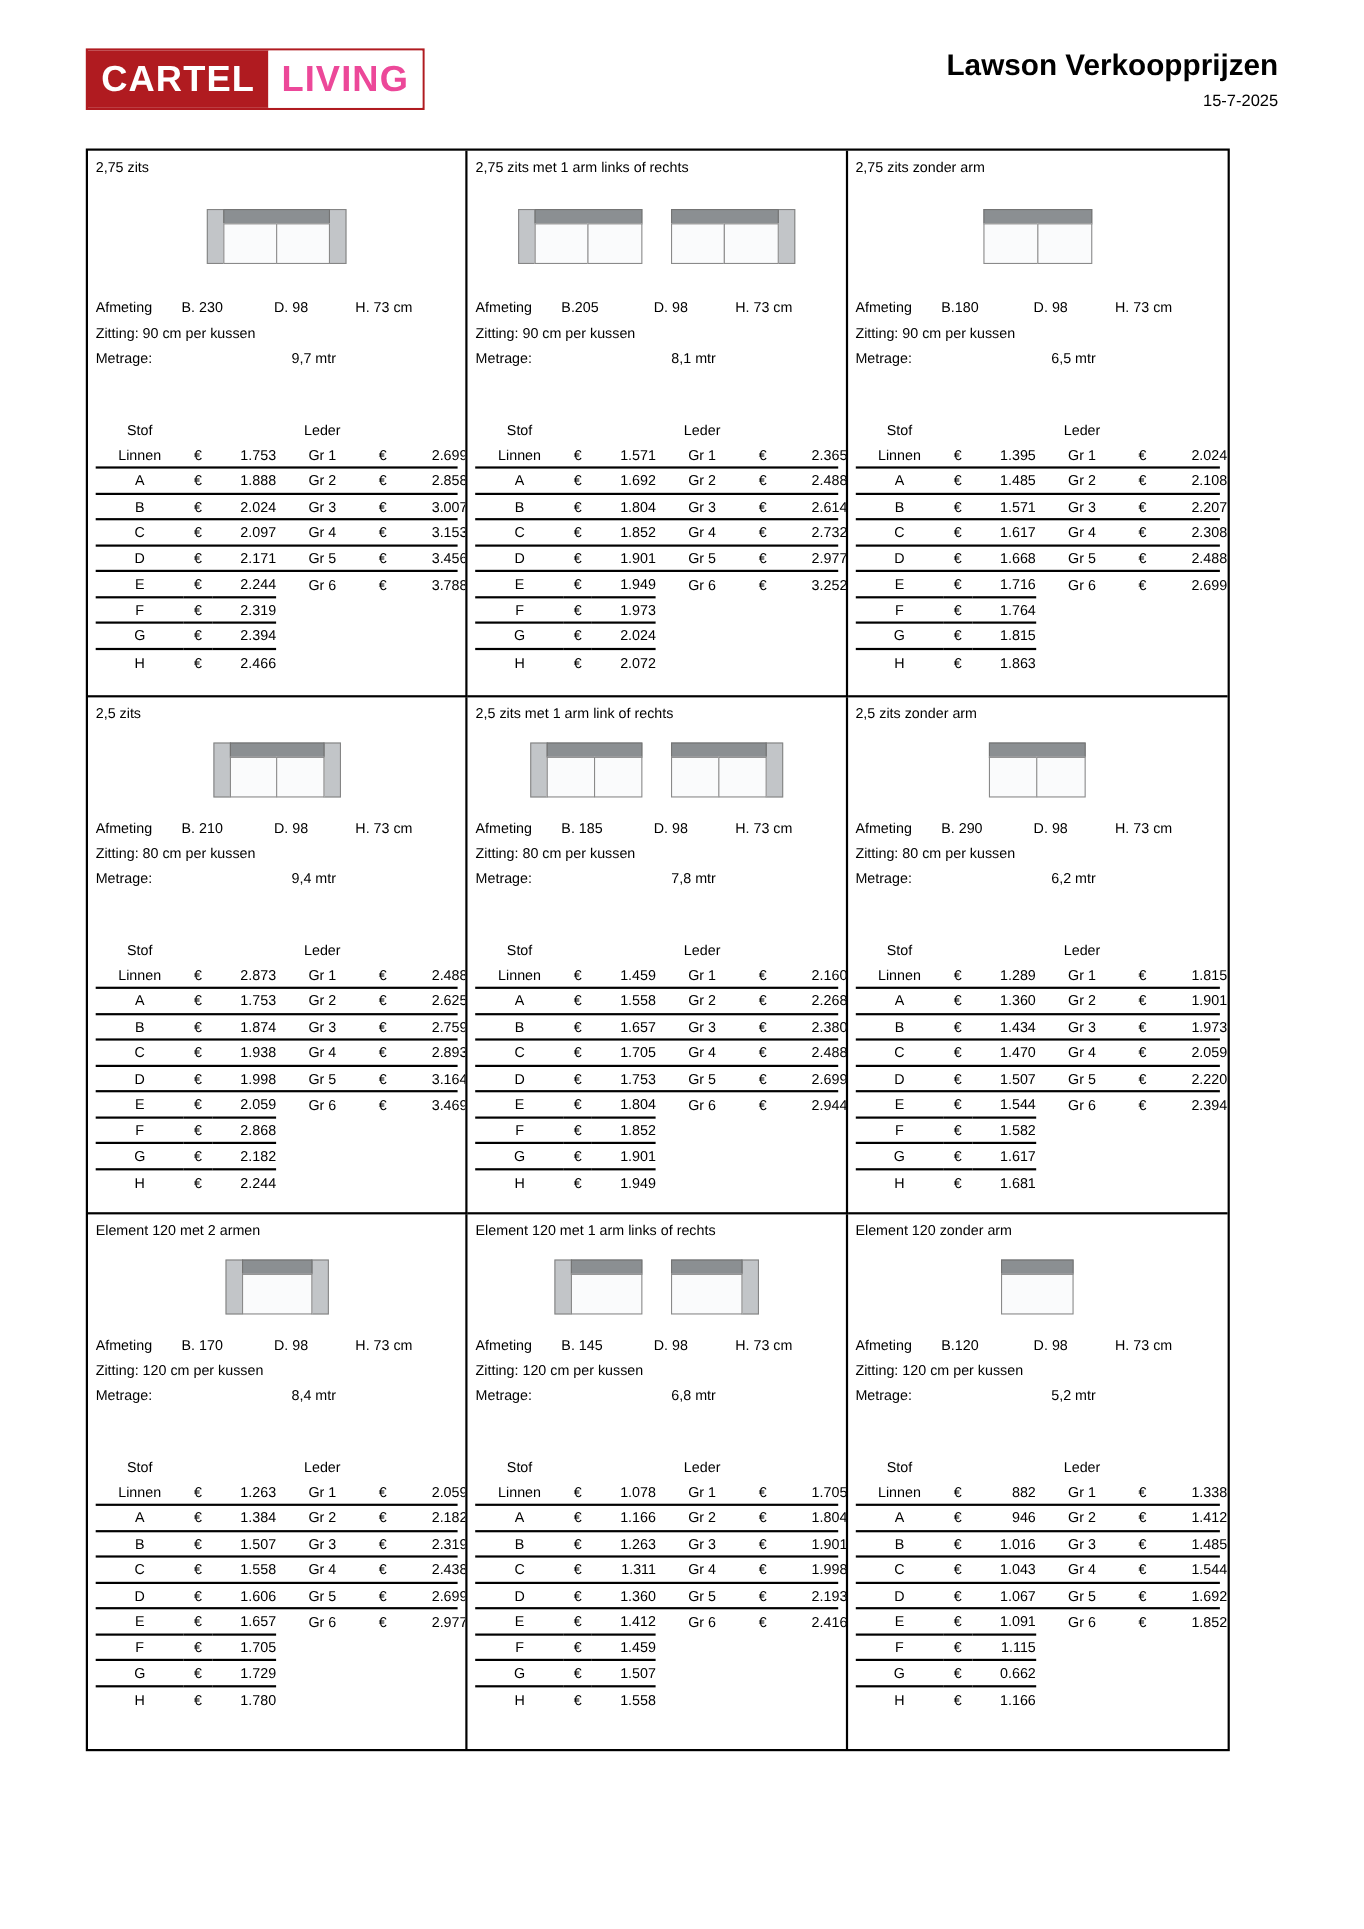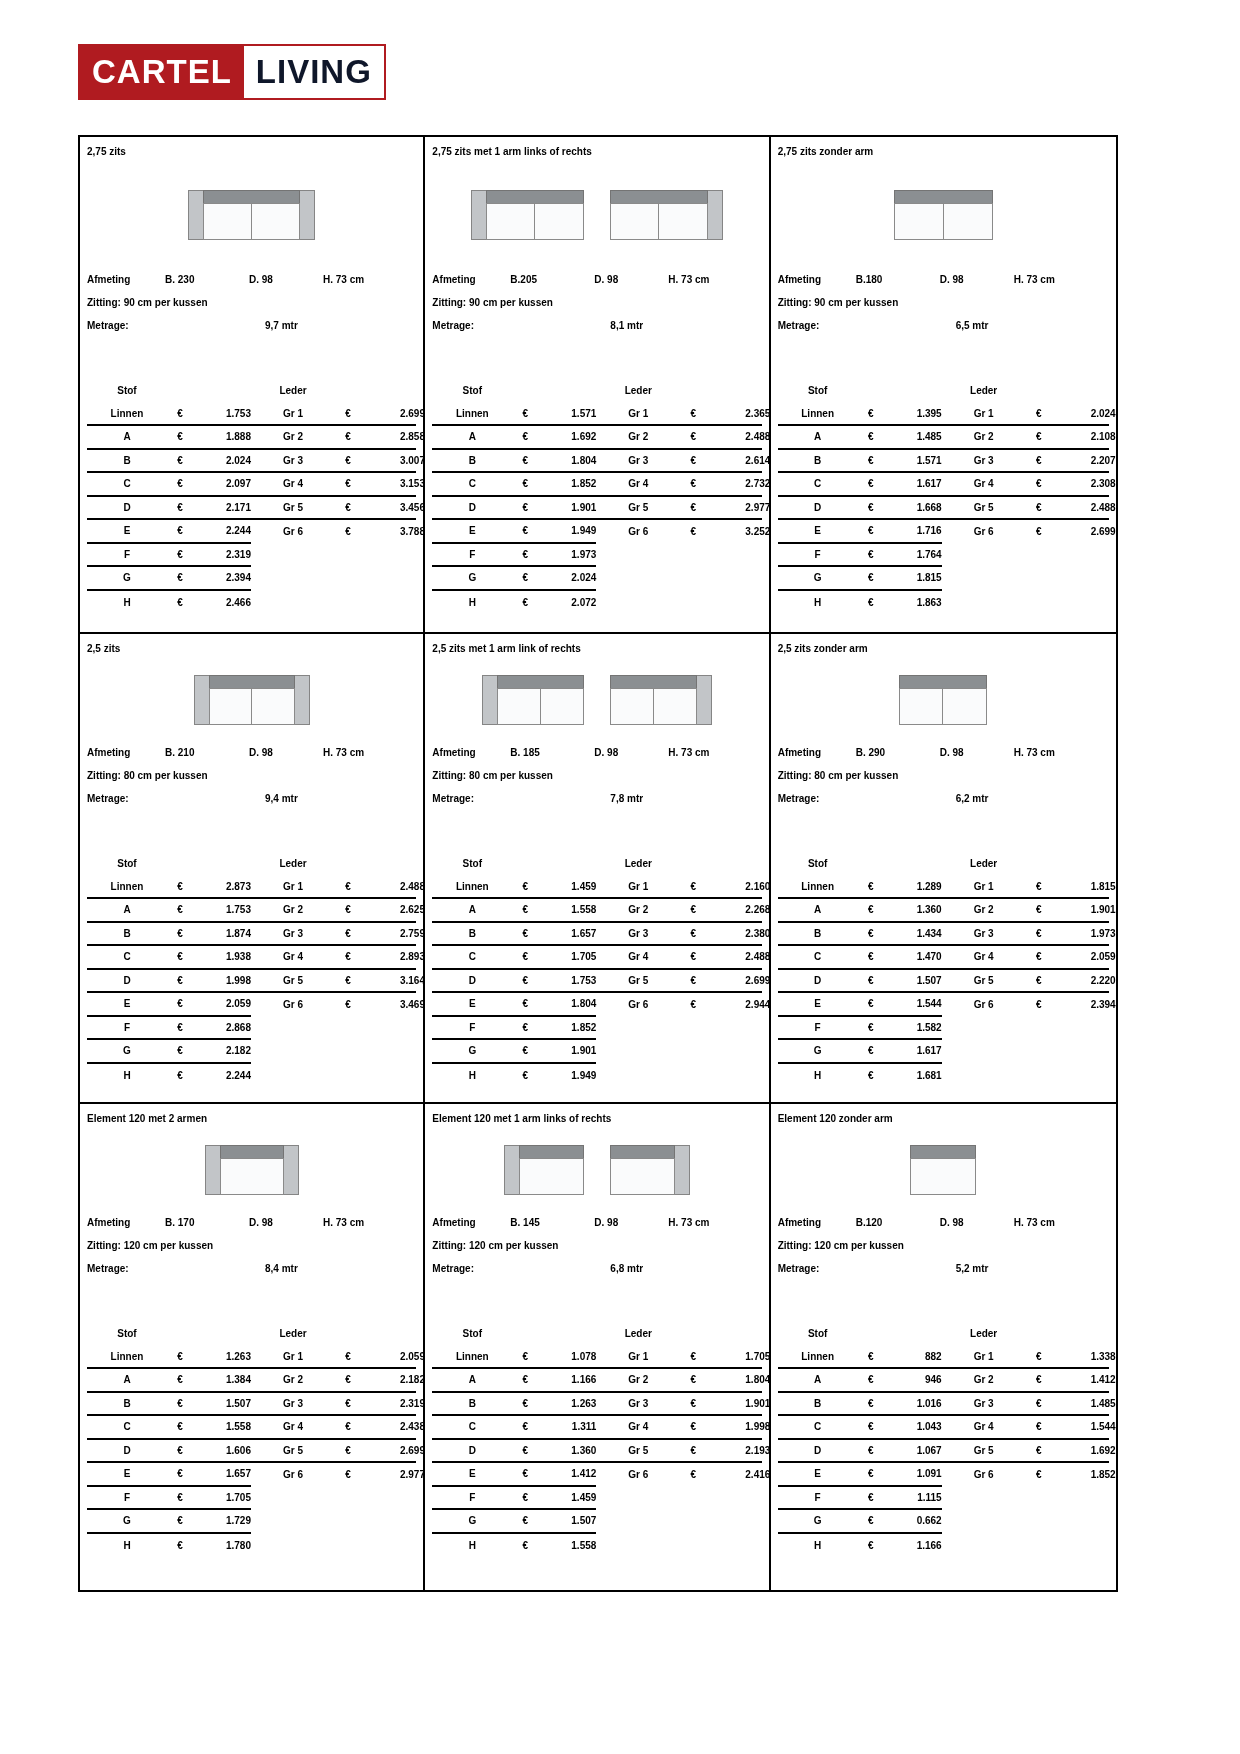--- a/index.html
+++ b/index.html
@@ -19,39 +19,39 @@
   }
   .logo {
     display: flex; border: 2px solid #b01b20; height: 56px; align-items: stretch;
   }
   .logo span {
     display: flex; align-items: center;
     font-size: 33px; font-weight: 700; letter-spacing: 1px;
     padding: 0 12px; white-space: nowrap;
   }
   .logo-cartel { background: #b01b20; color: #ffffff; }
-  .logo-living { background: #ffffff; color: #0f172a; }
+  .logo-living { background: #ffffff; color: #ec4899; }
   .header-right { text-align: right; }
   .doc-title { font-size: 27px; font-weight: 700; line-height: 1.15; }
   .doc-date { font-size: 15px; font-weight: 400; margin-top: 8px; }
 
   
   .grid {
     position: absolute; left: 78px; top: 135px; width: 1040px;
     display: grid;
     grid-template-columns: 1fr 1fr 1fr;
     grid-template-rows: 497px 470px 486px;
     border: 2px solid #000;
     background: #fff;
   }
   .panel {
     border-right: 2px solid #000;
     border-bottom: 2px solid #000;
     padding: 5px 7px 0 7px;
-    font-size: 10px; font-weight: 700;
+    font-size: 13px; font-weight: 400;
     overflow: hidden;
   }
   .panel:nth-child(3n) { border-right: none; }
   .panel:nth-child(n+7) { border-bottom: none; }
 
   .panel-title { height: 22px; line-height: 20px; }
 
   .diagram-area {
     height: 78px; display: flex; justify-content: center; align-items: center;
     gap: 26px; margin-bottom: 2px;
@@ -105,20 +105,24 @@
 </style>
 </head>
 <body>
 
 <div class="page">
 
   <div class="header">
     <div class="logo">
       <span class="logo-cartel">CARTEL</span>
       <span class="logo-living">LIVING</span>
+    </div>
+    <div class="header-right">
+      <div class="doc-title">Lawson Verkoopprijzen</div>
+      <div class="doc-date">15-7-2025</div>
     </div>
   </div>
 
   <div class="grid" id="grid">
       <div class="panel tall">
     <div class="panel-title">2,75 zits</div>
     <div class="diagram-area">
           <div class="sofa" style="width: 127px;">
             <div class="s-arm" style="left: 0px;"></div>
             <div class="s-arm" style="right: 0px;"></div>

